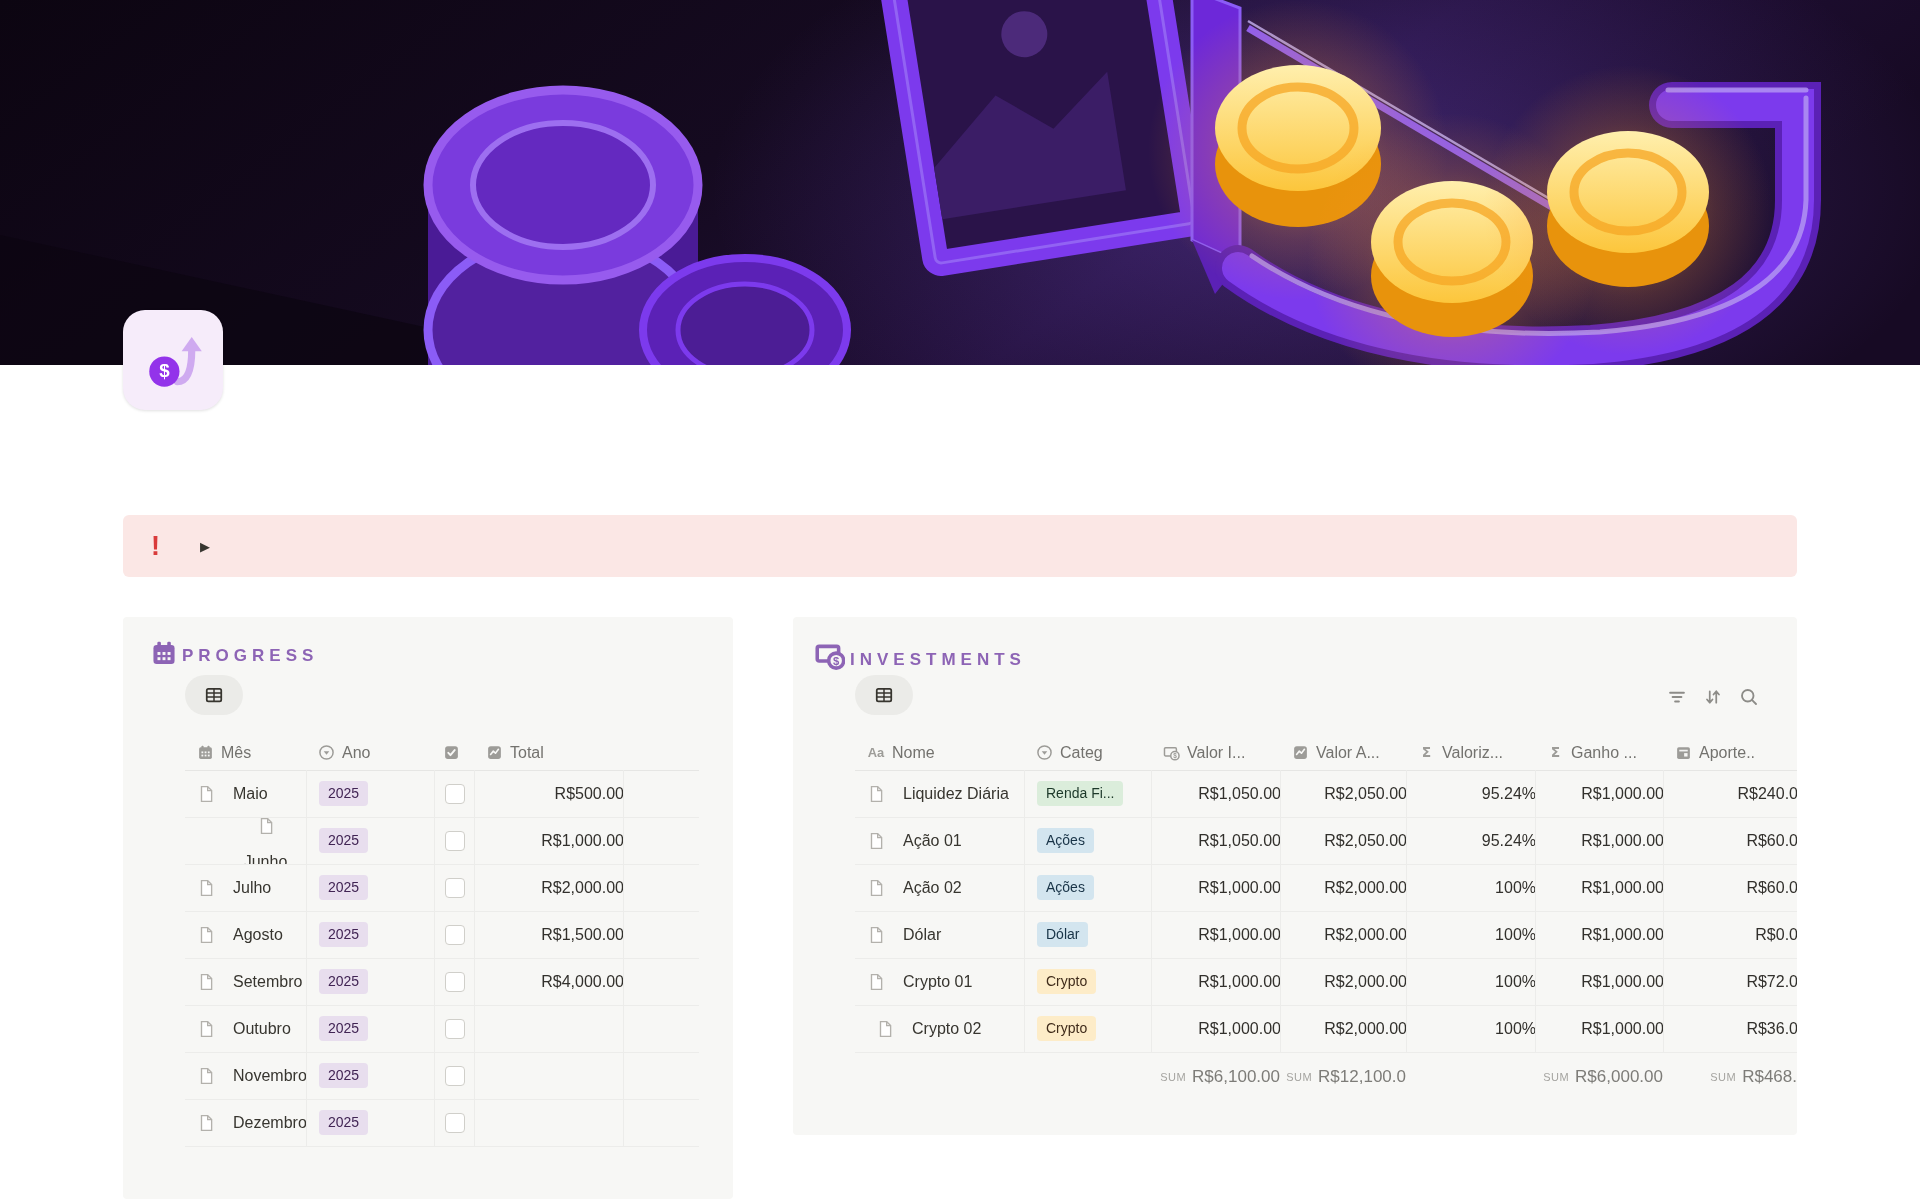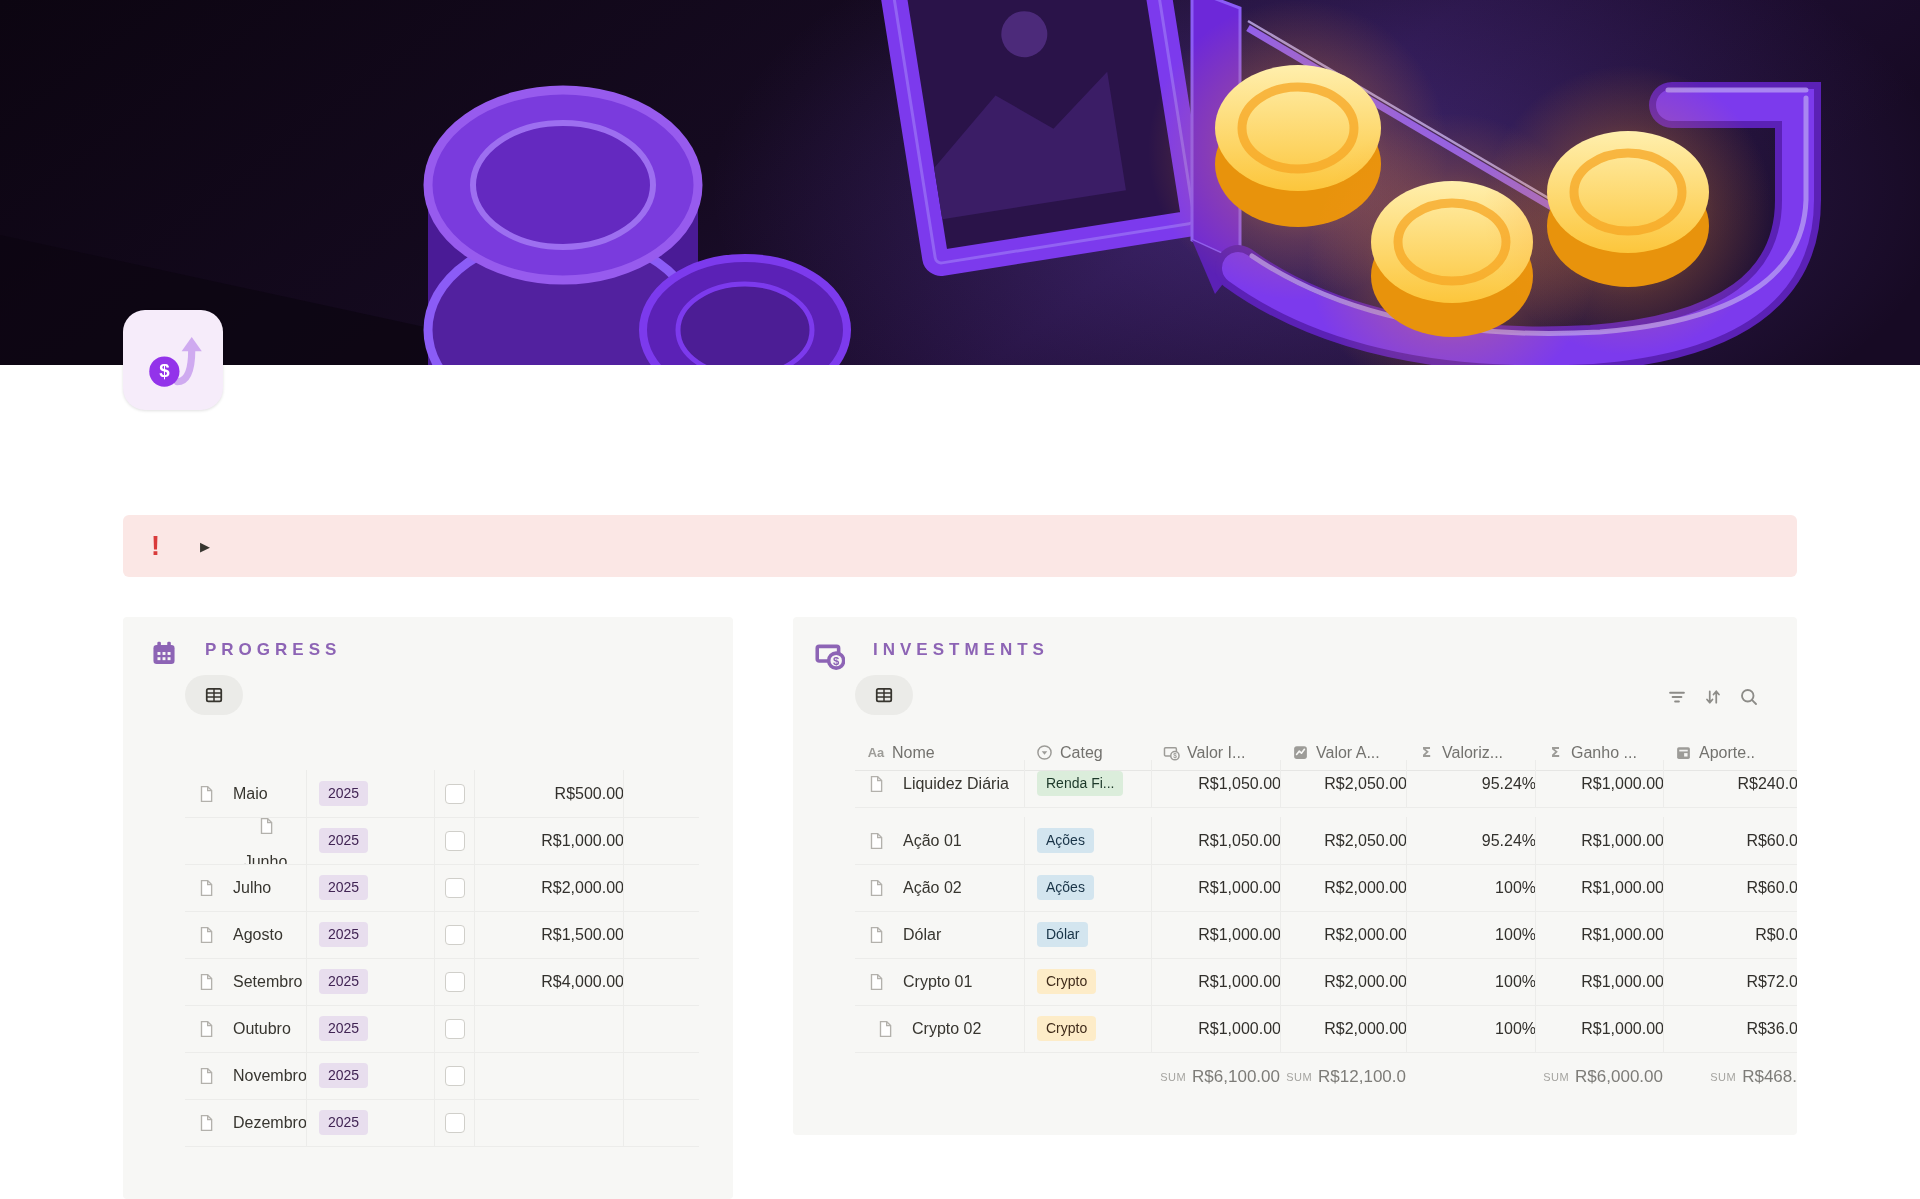--- a/index.html
+++ b/index.html
@@ -22,21 +22,21 @@
            border-radius:6px;display:flex;align-items:center;}
   .callout .excl{font-size:27px;font-weight:800;color:#d93b3b;margin-left:28px;line-height:1;}
   .callout .tgl{font-size:13px;color:#37352f;margin-left:40px;}
   .callout .ctext{font-size:19px;font-weight:700;color:#37352f;margin-left:15px;white-space:nowrap;}
 
   
   .card{position:absolute;background:#f7f7f5;border-radius:4px;overflow:hidden;}
   .card.progress{left:123px;top:617px;width:610px;height:582px;}
   .card.investments{left:793px;top:617px;width:1004px;height:518px;}
 
-  .sec-head{position:absolute;top:23px;display:flex;align-items:flex-start;gap:28px;}
+  .sec-head{position:absolute;top:23px;display:flex;align-items:flex-end;gap:5px;}
   .sec-title{font-size:17px;font-weight:700;letter-spacing:5px;color:#8d64b5;white-space:nowrap;}
   .view-pill{position:absolute;left:62px;top:58px;width:58px;height:40px;border-radius:20px;
              background:#ebebe8;display:flex;align-items:center;justify-content:center;cursor:pointer;}
   .tools{position:absolute;top:70px;right:38px;display:flex;gap:16px;align-items:center;}
   .tools svg{cursor:pointer;}
 
   
   .thead{position:absolute;top:118px;height:35px;}
   .hcell{position:absolute;top:0;height:35px;display:flex;align-items:center;gap:7px;
          font-size:16px;color:#73726e;white-space:nowrap;overflow:hidden;}
@@ -248,20 +248,46 @@
           <use href="#sym-cal-purple"></use>
         </svg>
       <span class="sec-title">PROGRESS</span>
     </div>
     <div class="view-pill">
       <svg class="ic" width="20" height="20" viewBox="0 0 16 16">
           <use href="#sym-table-view"></use>
         </svg>
     </div>
 
+    <div class="thead" style="left:62px;width:514px;">
+      <div class="hcell" style="left:12px;width:105px;">
+        <svg class="ic" width="17" height="17" viewBox="0 0 16 16">
+            <use href="#sym-cal-gray"></use>
+          </svg>
+        <span>Mês</span>
+      </div>
+      <div class="hcell" style="left:133px;width:115px;">
+        <svg class="ic" width="17" height="17" viewBox="0 0 16 16">
+            <use href="#sym-select"></use>
+          </svg>
+        <span>Ano</span>
+      </div>
+      <div class="hcell" style="left:258px;width:28px;">
+        <svg class="ic" width="17" height="17" viewBox="0 0 16 16">
+            <use href="#sym-checkbox-checked"></use>
+          </svg>
+      </div>
+      <div class="hcell" style="left:301px;width:135px;">
+        <svg class="ic" width="17" height="17" viewBox="0 0 16 16">
+            <use href="#sym-chart"></use>
+          </svg>
+        <span>Total</span>
+      </div>
+      <div class="hborder" style="left:0;right:0;top:35px;width:514px;"></div>
+    </div>
 
     <div>
 
       <div class="trow" style="left:62px;top:153px;width:514px;">
         <div class="cell namecell" style="left:0;width:121px;">
             <svg class="ic" width="18" height="18" viewBox="0 0 16 16">
               <use href="#sym-page"></use>
             </svg>
             <span>Maio</span>
           </div>
@@ -469,21 +495,21 @@
       <div class="hcell" style="left:820px;width:122px;">
         <svg class="ic" width="17" height="17" viewBox="0 0 16 16">
             <use href="#sym-cal-filled"></use>
           </svg>
         <span>Aporte..</span>
       </div>
       <div class="hborder" style="left:0;top:35px;width:942px;"></div>
     </div>
 
     <div>
-      <div class="trow" style="left:62px;top:143px;width:942px;">
+      <div class="trow" style="left:62px;top:153px;width:942px;">
         <div class="cell namecell" style="left:0;width:169px;">
             <svg class="ic" width="18" height="18" viewBox="0 0 16 16">
               <use href="#sym-page"></use>
             </svg>
             <span>Liquidez Diária</span>
           </div>
         <div class="cell vline tagcell" style="left:169px;width:127px;">
             <span class="tag tag-green">Renda Fi...</span>
           </div>
         <div class="cell vline valcell" style="left:296px;width:129px;">

